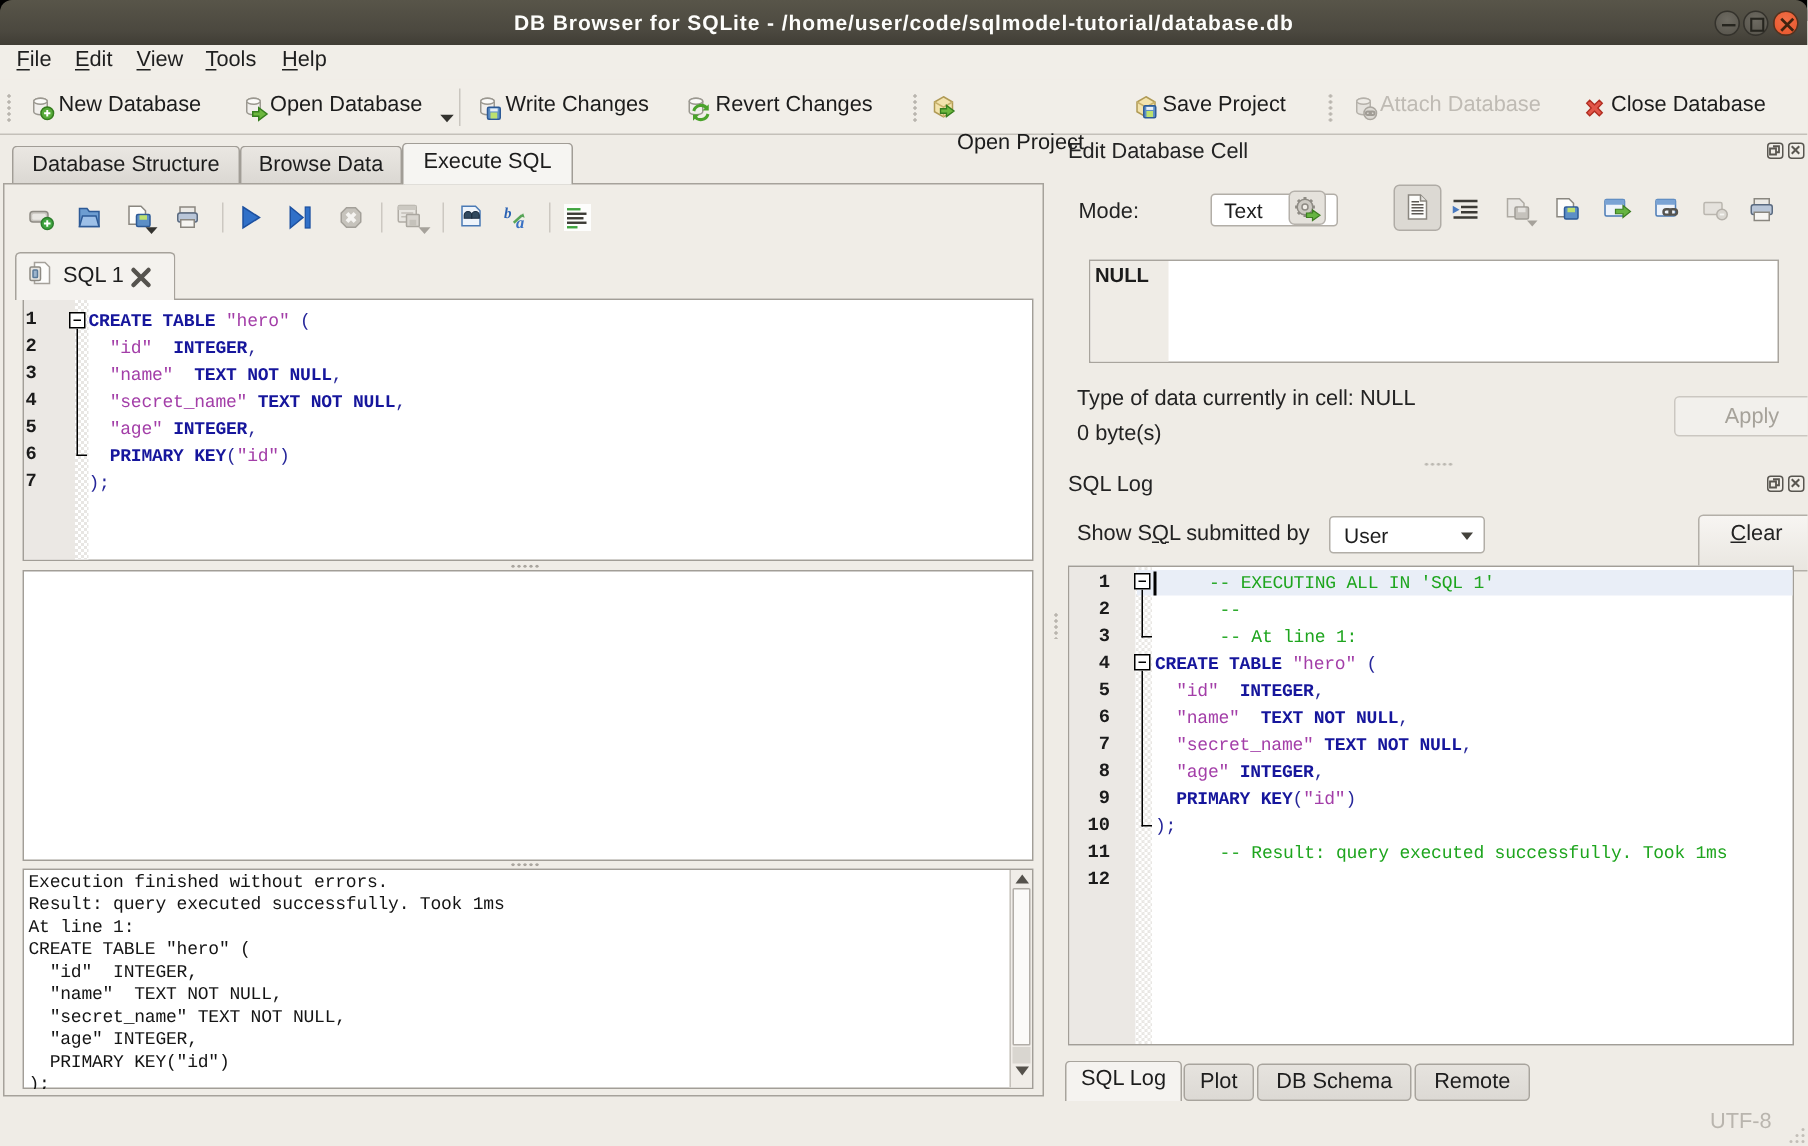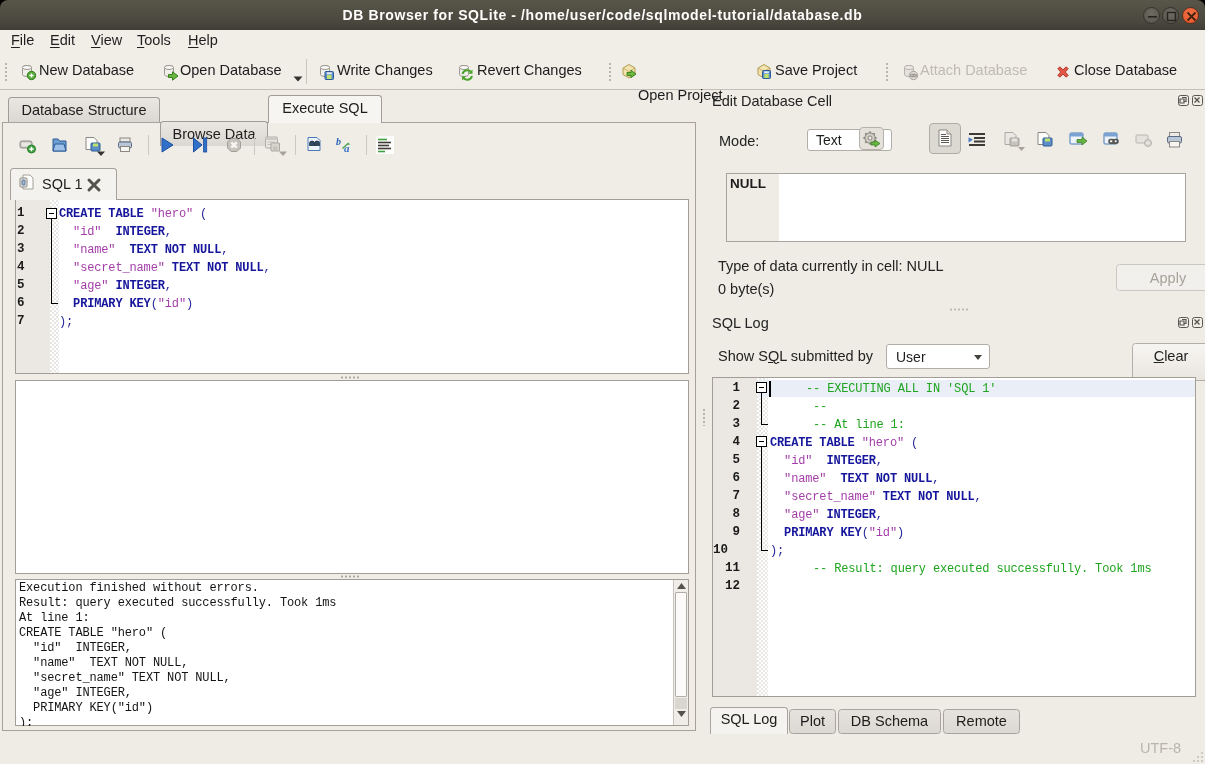--- a/index.html
+++ b/index.html
@@ -173,21 +173,21 @@
       <rect x="11" y="10.3" width="3.4" height="2.4" rx="1.2"></rect>
     </g>
   </svg>
   <svg width="18" height="18" style="left:1055px; top:64px;">
     <path d="M2.8 4.8 L4.8 2.8 L8 5.8 L11.2 2.8 L13.2 4.8 L10.2 8 L13.2 11.2 L11.2 13.2 L8 10.2 L4.8 13.2 L2.8 11.2 L5.8 8 Z" fill="#e25548" stroke="#b02c20" stroke-width="0.9"></path>
   </svg>
 </div>
 
 <div id="pane"></div>
 <div class="mtab" style="left:8px; width:152px;">Database Structure</div>
-<div class="mtab" style="left:160px; width:108px;margin-top:24px;">Browse Data</div>
+<div class="mtab" style="left:160px; width:108px;">Browse Data</div>
 <div class="mtab active" style="left:268px; width:114px;">Execute SQL</div>
 
 <div id="sqltoolbar">
   <svg width="18" height="18" style="left:19px; top:137px;">
     <rect x="1" y="4" width="12" height="7" rx="2" fill="#c9c6c0" stroke="#8e8b84"></rect>
     <rect x="2.5" y="5.5" width="9" height="4" rx="1" fill="#e9e7e3"></rect>
     <circle cx="12.5" cy="12" r="4" fill="#3fa43f" stroke="#2c7d2c"></circle>
     <path d="M10.3 12 h4.4 M12.5 9.8 v4.4" stroke="#fff" stroke-width="1.3"></path>
   </svg>
   <svg width="18" height="18" style="left:51px; top:136px;">
@@ -436,21 +436,21 @@
   <div id="lognums">
     <div class="gnum" style="left:713px; top:381px; width:27px; text-align:right;">1</div>
     <div class="gnum" style="left:713px; top:399px; width:27px; text-align:right;">2</div>
     <div class="gnum" style="left:713px; top:417px; width:27px; text-align:right;">3</div>
     <div class="gnum" style="left:713px; top:435px; width:27px; text-align:right;">4</div>
     <div class="gnum" style="left:713px; top:453px; width:27px; text-align:right;">5</div>
     <div class="gnum" style="left:713px; top:471px; width:27px; text-align:right;">6</div>
     <div class="gnum" style="left:713px; top:489px; width:27px; text-align:right;">7</div>
     <div class="gnum" style="left:713px; top:507px; width:27px; text-align:right;">8</div>
     <div class="gnum" style="left:713px; top:525px; width:27px; text-align:right;">9</div>
-    <div class="gnum" style="left:713px; top:543px; width:27px; text-align:left;">10</div>
+    <div class="gnum" style="left:713px; top:543px; width:27px; text-align:right;">10</div>
     <div class="gnum" style="left:713px; top:561px; width:27px; text-align:right;">11</div>
     <div class="gnum" style="left:713px; top:579px; width:27px; text-align:right;">12</div>
   </div>
   <div id="logcode">
     <div class="foldbox" style="left:756px; top:382px;"></div>
     <div class="fline" style="left:761px; top:393px; height:32px;"></div>
     <div class="ftick" style="left:761px; top:424px; width:7px;"></div>
     <div class="foldbox" style="left:756px; top:436px;"></div>
     <div class="fline" style="left:761px; top:447px; height:104px;"></div>
     <div class="ftick" style="left:761px; top:550px; width:7px;"></div>

